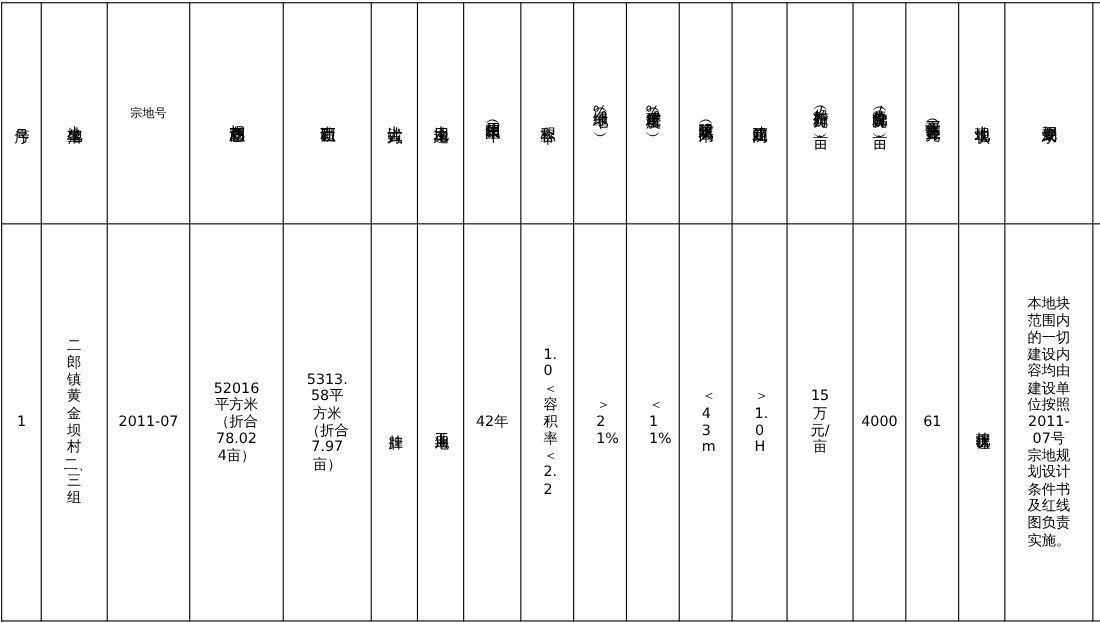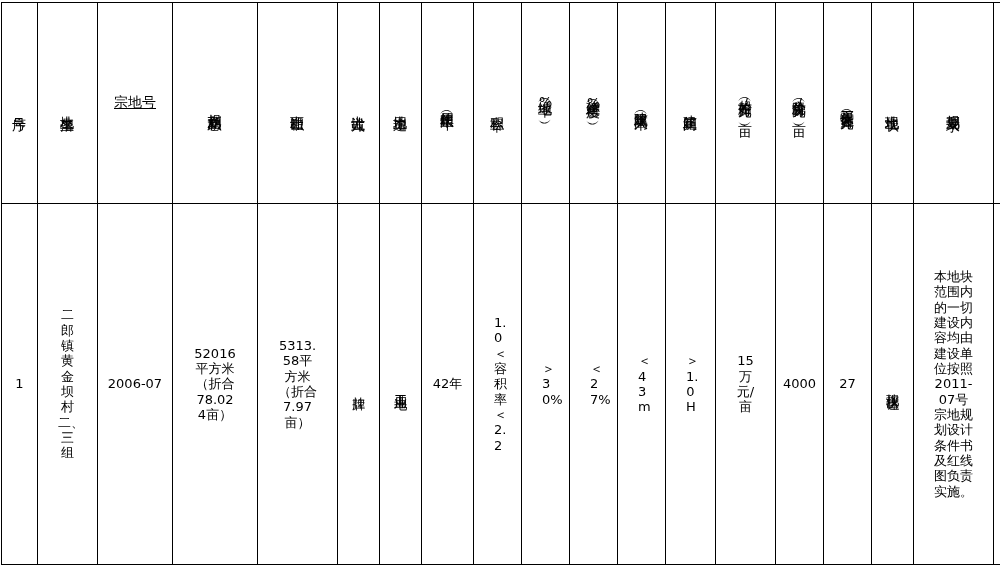--- a/index.html
+++ b/index.html
@@ -43,22 +43,21 @@
   .vh .vtext {
     writing-mode: vertical-rl;
     text-orientation: upright;
     display: inline-block;
     letter-spacing: 1px;
     line-height: 1.15;
     max-height: 185px;
   }
   .hh {
     height: 196px;
-    font-size: 14px;
-    text-decoration: underline;
+    font-size: 11px;
   }
   .hh .htext {
     display: block;
     line-height: 1.25;
   }
   .body-row td {
     height: 356px;
     font-size: 13px;
   }
   .cell-v .vtext {
@@ -174,54 +173,54 @@
         </th>
 
       </tr>
     </thead>
     <tbody>
       <tr class="body-row">
         <td class="cell-h num">1</td>
         <td class="cell-h small">
           <span class="wrapbox">二郎镇黄金坝村二、三组</span>
         </td>
-        <td class="cell-h small">2006-07</td>
+        <td class="cell-h small">2011-07</td>
         <td class="cell-h small">
           <span class="wrapbox">52016平方米（折合78.024亩）</span>
         </td>
         <td class="cell-h small">
           <span class="wrapbox">5313.58平方米（折合7.97亩）</span>
         </td>
         <td class="cell-v">
           <span class="vtext">挂牌</span>
         </td>
         <td class="cell-v">
           <span class="vtext">工业用地</span>
         </td>
         <td class="cell-h small">42年</td>
         <td class="cell-h small">
           <span class="wrapbox">1.0＜容积率＜2.2</span>
         </td>
         <td class="cell-h small">
-          <span class="wrapbox">＞30%</span>
-        </td>
-        <td class="cell-h small">
-          <span class="wrapbox">＜27%</span>
+          <span class="wrapbox">＞21%</span>
+        </td>
+        <td class="cell-h small">
+          <span class="wrapbox">＜11%</span>
         </td>
         <td class="cell-h small">
           <span class="wrapbox">＜43m</span>
         </td>
         <td class="cell-h small">
           <span class="wrapbox">＞1.0H</span>
         </td>
         <td class="cell-h small">
           <span class="wrapbox">15万元/亩</span>
         </td>
         <td class="cell-h small">4000</td>
-        <td class="cell-h small">27</td>
+        <td class="cell-h small">61</td>
         <td class="cell-v tiny">
           <span class="vtext">按现状出让</span>
         </td>
         <td class="cell-h tiny">
           <span class="wrapbox">本地块范围内的一切建设内容均由建设单位按照2011-07号宗地规划设计条件书及红线图负责实施。</span>
         </td>
         <td class="cell-h small">
           <span class="wrapbox">签订合同之日起1个月内缴清全部土地出让价款。</span>
         </td>
 

